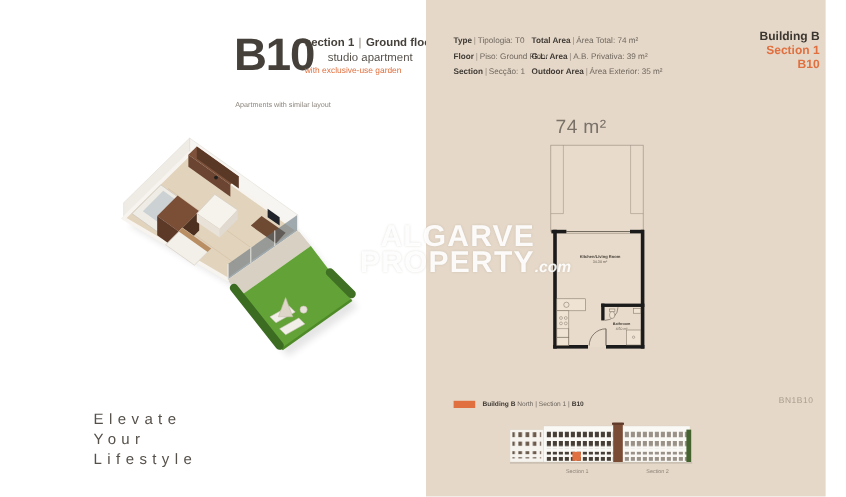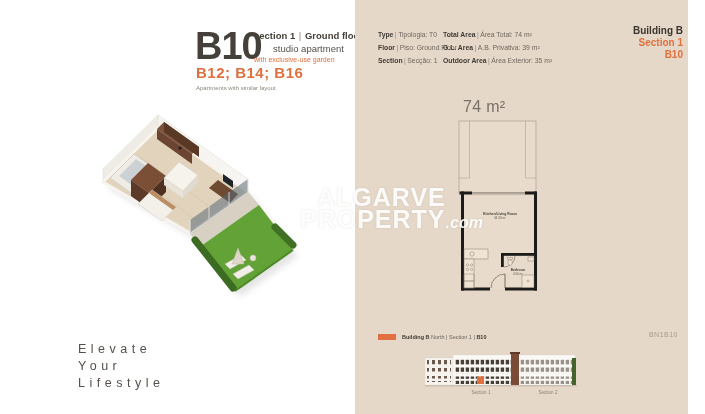--- a/index.html
+++ b/index.html
@@ -37,42 +37,41 @@
   .code{top:331px;right:10px;font-size:7px;color:#a59a8c;letter-spacing:.5px;}
   .elev-svg{left:70px;top:352px;}
   .elev-label{top:390px;font-size:4.5px;color:#8a8075;transform:translateX(-50%);}
   .elev-l1{left:126px;} .elev-l2{left:193px;}
 
   
   .watermark{left:300px;top:186px;line-height:22px;font-weight:800;font-size:25px;
              color:rgba(255,255,255,.92);letter-spacing:1px;
              text-shadow:0 0 2px rgba(125,112,95,.22);}
   .watermark .l1{padding-left:17px;}
-  .watermark .com{font-style:italic;font-size:16px;letter-spacing:0;}
+  .watermark .com{font-style:italic;font-size:13px;letter-spacing:0;}
 
   svg text{font-family:"Liberation Sans",sans-serif;}
 </style>
 </head>
 <body>
 
 <div id="page">
 
   <div class="abs b10-big">B10</div>
 
   <div class="abs title-stack">
     <div class="title-line1">
       <span>section 1</span>
       <span class="pipe">|</span>
       <span>Ground floor</span>
     </div>
     <div class="title-line2">studio apartment</div>
     <div class="title-line3">with exclusive-use garden</div>
   </div>
 
-  <div class="abs similar">B12; B14; B16</div>
   <div class="abs similar-note">Apartments with similar layout</div>
 
   <svg class="abs" style="left:75px;top:112px;" width="235" height="195" viewBox="0 0 235 195">
     <defs>
         <filter id="soft" x="-20%" y="-20%" width="140%" height="140%">
           <feGaussianBlur stdDeviation="3"></feGaussianBlur>
         </filter>
       </defs>
 
     <polygon points="88,22 178,86 223,144 165,185 120,127 33,76" fill="#000" opacity=".10" filter="url(#soft)"></polygon>

